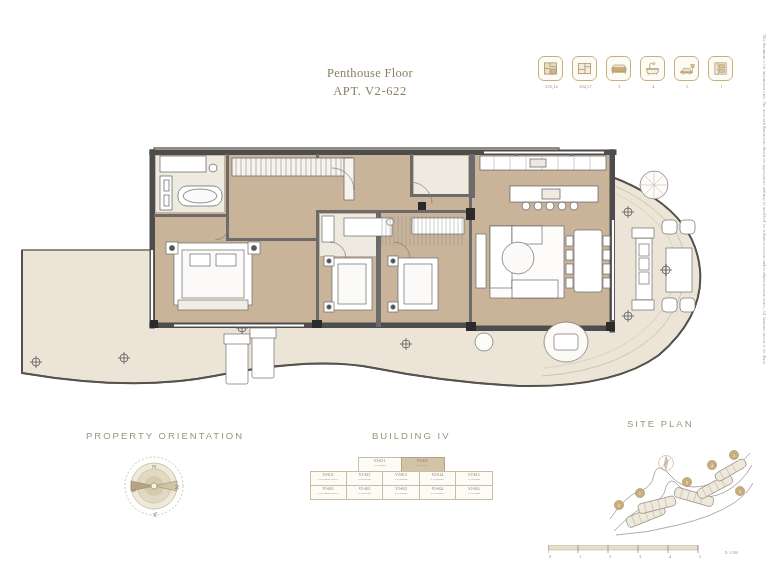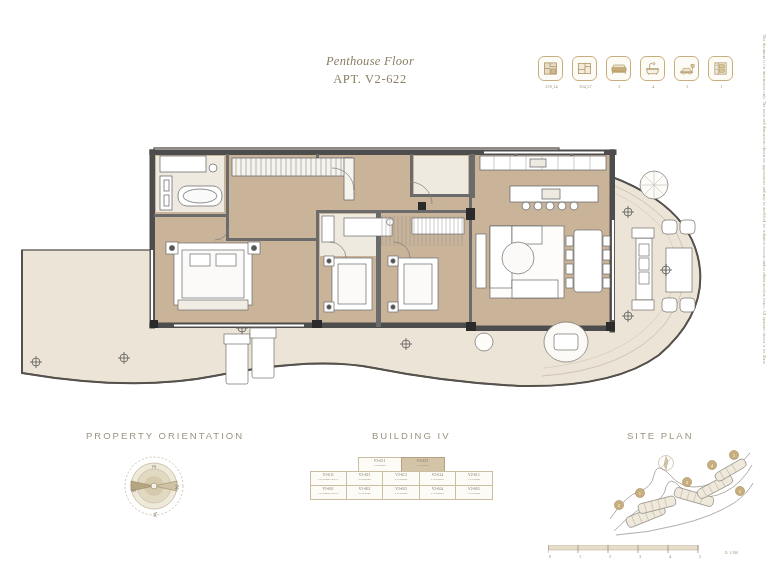--- a/index.html
+++ b/index.html
@@ -12,22 +12,22 @@
   }
   .sheet{position:absolute;inset:0;}
 
   
   .title-block{position:absolute;left:0;top:50px;width:740px;text-align:center;}
   .title-main{
     font-size:19px;letter-spacing:2.6px;color:#8a7f63;
     font-variant:small-caps;text-transform:uppercase;font-weight:400;
   }
   .title-sub{
-    font-family:"Liberation Serif", serif;font-style:italic;
-    font-size:12.5px;color:#8a7f63;margin-top:4px;letter-spacing:.3px;
+    font-family:"Liberation Serif", serif;
+    font-size:12.5px;color:#8a7f63;margin-top:16px;letter-spacing:.3px;
   }
   .title-apt{
     font-family:"Liberation Serif", serif;
     font-size:12.5px;color:#8a7f63;margin-top:3px;letter-spacing:.6px;
   }
 
   
   .specs{position:absolute;right:33px;top:56px;display:flex;gap:7px;}
   .spec{width:27px;text-align:center;}
   .spec-box{
@@ -41,21 +41,21 @@
   
   .plan{position:absolute;left:14px;top:130px;width:712px;height:275px;}
 
   
   .sec-title{
     position:absolute;font-size:9.5px;letter-spacing:2px;color:#9e937f;
     text-transform:uppercase;font-variant:small-caps;white-space:nowrap;
   }
   #t-orient{left:86px;top:430px;text-align:right;}
   #t-build{left:372px;top:430px;}
-  #t-site{left:627px;top:430px;}
+  #t-site{left:627px;top:418px;}
 
   
   .compass{position:absolute;left:123px;top:455px;width:62px;height:62px;}
 
   
   .grid-wrap{position:absolute;left:310px;top:457px;width:182px;}
   .grid-row{display:flex;}
   .grid-row.top{justify-content:center;}
   .cell{
     border:1px solid #cbbda2;background:#fdfbf6;

